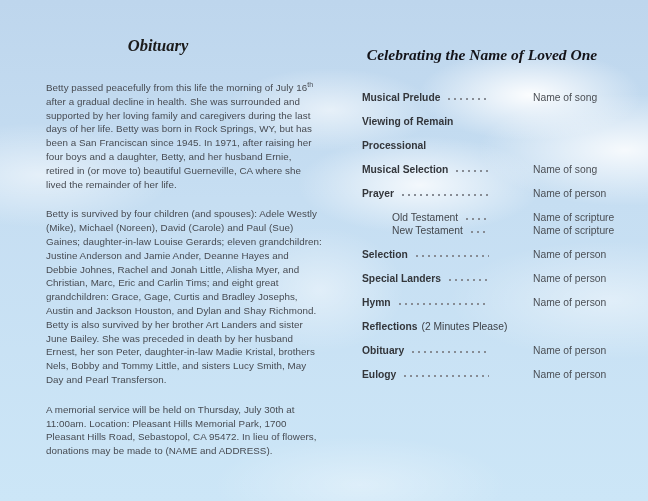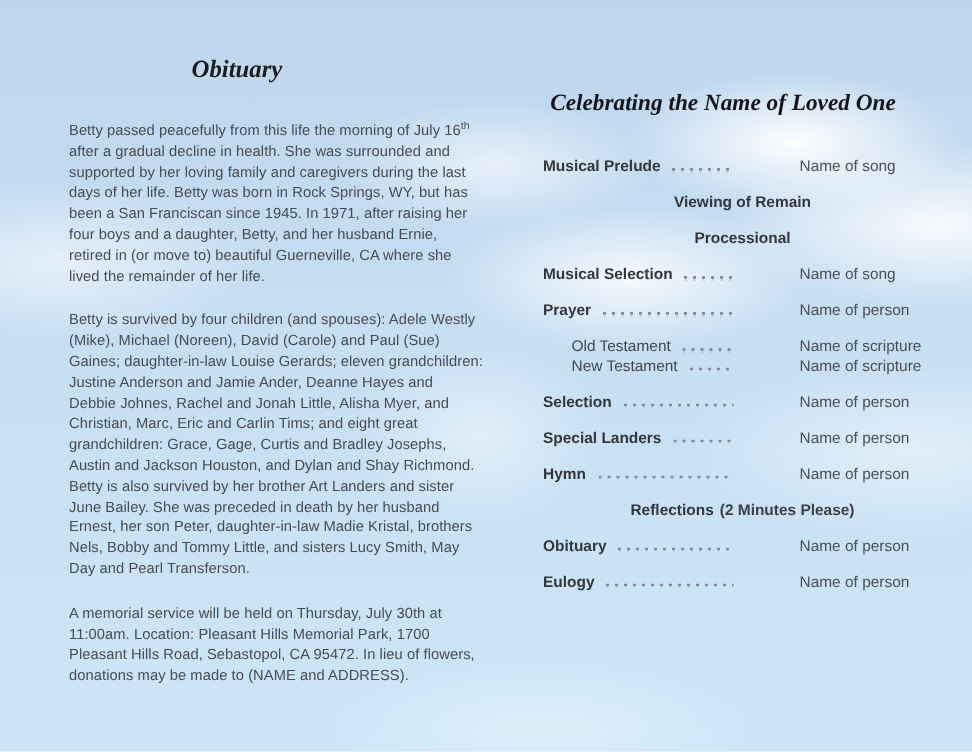--- a/index.html
+++ b/index.html
@@ -31,48 +31,48 @@
     transform: translateX(-26px);
   }
   .page-left p {
     font-size: 9.8px; line-height: 13.8px;
     color: #474b52; margin: 0 0 16px 0;
     letter-spacing: 0.05px;
   }
   .page-left sup { font-size: 7px; line-height: 0; vertical-align: super; }
 
   
-  .page-right { position: absolute; left: 362px; top: 60px; width: 266px; }
+  .page-right { position: absolute; left: 362px; top: 46px; width: 266px; }
   .title-right {
     font-family: "Liberation Serif", serif;
     font-style: italic; font-weight: bold;
     font-size: 15.5px; color: #14141a;
     text-align: center; white-space: nowrap;
     margin: 0 0 27px 0;
     transform: translateX(-13px);
   }
   .row {
     display: flex; align-items: flex-end;
     margin-bottom: 11px;
-    font-size: 10.3px; line-height: 13px; justify-content: center;
+    font-size: 10.3px; line-height: 13px;
   }
   .row .lbl { font-weight: bold; color: #33363b; white-space: nowrap; }
-  .row .suffix { font-weight: bold; color: #3d4147; margin-left: 4px; white-space: nowrap; }
+  .row .suffix { font-weight: normal; color: #3d4147; margin-left: 4px; white-space: nowrap; }
   .row .leader {
     flex: 1 1 auto; min-width: 8px;
     height: 13px; margin: 0 6px 0 8px;
     background-image: radial-gradient(circle at 1px 1px, #878c94 0.95px, rgba(0,0,0,0) 1.3px);
     background-size: 6px 3px;
     background-repeat: repeat-x;
     background-position: 0 calc(100% - 3px);
   }
   .row .val { width: 95px; flex: 0 0 95px; color: #4b4f55; white-space: nowrap; margin-left: 38px; }
   .row.tight { margin-bottom: 0; }
   .row.sub { margin-bottom: 0; }
-  .row.sub .sublbl { font-weight: normal; color: #44484e; white-space: nowrap; margin-left: 19px; }
+  .row.sub .sublbl { font-weight: normal; color: #44484e; white-space: nowrap; margin-left: 30px; }
   .row.sub.last { margin-bottom: 11px; }
 </style>
 </head>
 <body>
 
 <div class="page-left">
   <h1 class="title-left">Obituary</h1>
 
   <p><span>Betty passed peacefully from this life the morning of July 16</span><sup>th</sup><span> after a gradual decline in health.  She was surrounded and supported by her loving family and caregivers during the last days of her life.  Betty was born in Rock Springs, WY, but has been a San Franciscan since 1945.  In 1971, after raising her four boys and a daughter, Betty, and her husband Ernie, retired in (or move to) beautiful Guerneville, CA where she lived the remainder of her life.</span></p>
 

